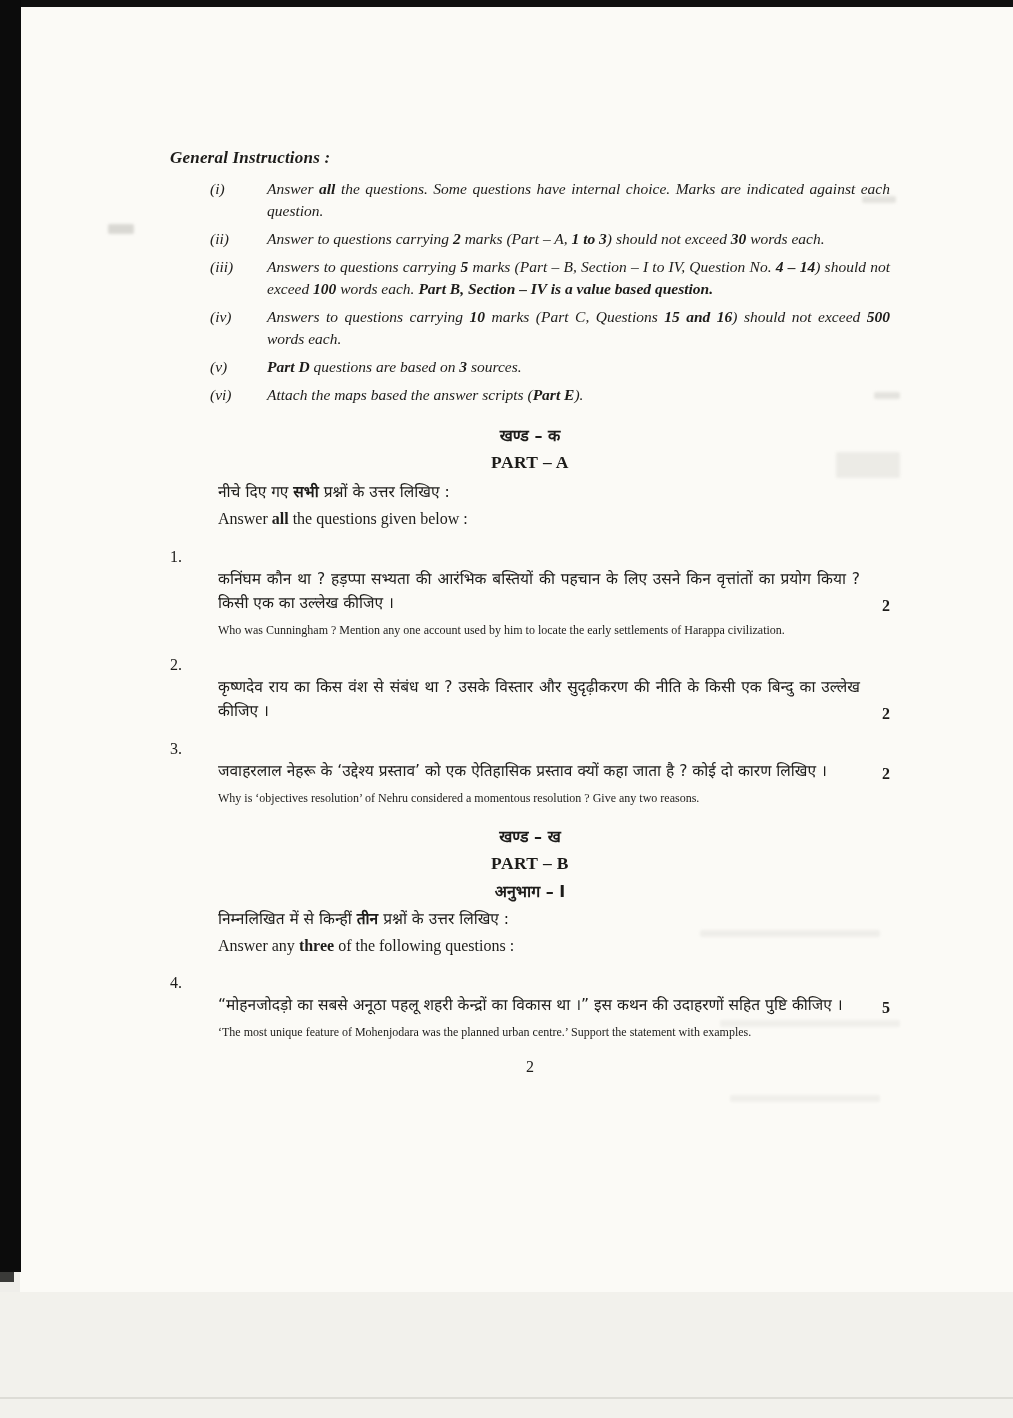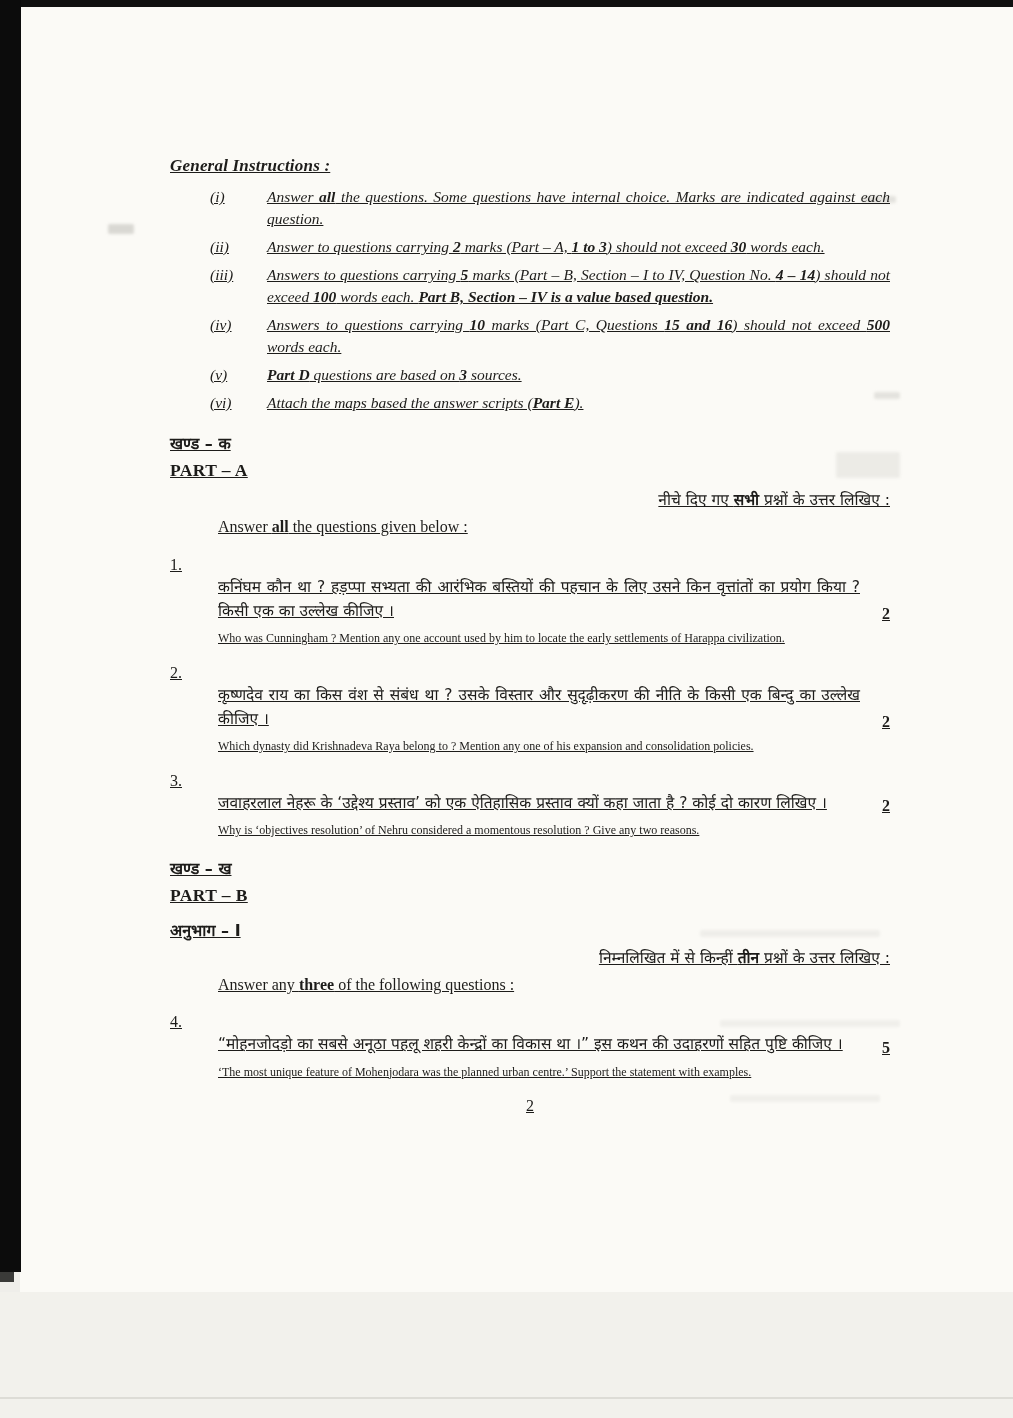--- a/index.html
+++ b/index.html
@@ -27,44 +27,44 @@
   .artifact { position:absolute; background:#b9b8b2; opacity:0.35; filter:blur(1.5px); border-radius:2px; }
   .a1 { left:108px; top:224px; width:26px; height:10px; opacity:0.5; }
   .a2 { left:862px; top:196px; width:34px; height:7px; }
   .a3 { left:874px; top:392px; width:26px; height:7px; }
   .a4 { left:836px; top:452px; width:64px; height:26px; opacity:0.22; }
   .a5 { left:700px; top:930px; width:180px; height:7px; opacity:0.18; }
   .a6 { left:720px; top:1020px; width:180px; height:7px; opacity:0.16; }
   .a7 { left:730px; top:1095px; width:150px; height:7px; opacity:0.16; }
 
   .content {
-    position:absolute; left:170px; top:156px; width:720px;text-decoration:underline;
+    position:absolute; left:170px; top:148px; width:720px;
   }
 
   .gi-title {
     font-weight:bold; font-style:italic; font-size:17px; margin-bottom:10px;
     letter-spacing:0.2px;
   }
   .gi-item {
     display:grid; grid-template-columns:57px 1fr;
     margin-left:40px; margin-bottom:6px;
     font-style:italic; font-size:15.5px; line-height:1.42;
   }
   .gi-num { padding-right:6px; }
   .gi-text { text-align:justify; }
   .seg-b { font-weight:bold; }
 
-  .center-heading { font-weight:bold; }
+  .center-heading { text-align:center; font-weight:bold; }
   .h-hindi { font-size:16px; margin-top:18px; margin-bottom:6px; font-family:"DejaVu Sans","Liberation Serif",serif,sans-serif; }
   .h-eng { font-size:17.5px; letter-spacing:0.4px; margin-bottom:8px; }
   .h-sub-hindi { font-size:16px; margin-top:2px; margin-bottom:6px; font-family:"DejaVu Sans","Liberation Serif",serif,sans-serif; }
   .h-sub-eng { font-size:17px; letter-spacing:0.4px; margin-bottom:14px; }
 
   .intro-line { margin-left:48px; font-size:16px; line-height:1.45; }
-  .intro-hi { font-family:"DejaVu Sans","Liberation Serif",serif,sans-serif; font-size:15.5px; margin-bottom:4px;text-align:right; }
+  .intro-hi { font-family:"DejaVu Sans","Liberation Serif",serif,sans-serif; font-size:15.5px; margin-bottom:4px; }
   .intro-en { margin-bottom:16px; }
 
   .question { display:flex; margin-bottom:16px; }
   .qnum { width:48px; font-size:16px; padding-top:1px; }
   .qmain { flex:1; }
   .qrow { display:flex; }
   .q-hi {
     flex:1; text-align:justify; font-size:15.5px; line-height:1.55;
     font-family:"DejaVu Sans","Liberation Serif",serif,sans-serif;
     margin-top:20px;
@@ -144,37 +144,36 @@
     </div>
   </div>
 
   <div class="question">
     <div class="qnum">2.</div>
     <div class="qmain">
       <div class="qrow">
         <p class="q-hi">कृष्णदेव राय का किस वंश से संबंध था ? उसके विस्तार और सुदृढ़ीकरण की नीति के किसी एक बिन्दु का उल्लेख कीजिए ।</p>
         <div class="qmarks">2</div>
       </div>
-      <p class="q-en">Which dynasty did Krishnadeva Raya belong to ? Mention any one of his expansion and consolidation policies.</p>
     </div>
   </div>
 
   <div class="question">
     <div class="qnum">3.</div>
     <div class="qmain">
       <div class="qrow">
         <p class="q-hi">जवाहरलाल नेहरू के ‘उद्देश्य प्रस्ताव’ को एक ऐतिहासिक प्रस्ताव क्यों कहा जाता है ? कोई दो कारण लिखिए ।</p>
         <div class="qmarks">2</div>
       </div>
       <p class="q-en">Why is ‘objectives resolution’ of Nehru considered a momentous resolution ? Give any two reasons.</p>
     </div>
   </div>
 
   <div class="center-heading h-hindi">खण्ड – ख</div>
-  <div class="center-heading h-eng" style="margin-bottom:13px;">PART – B</div>
+  <div class="center-heading h-eng" style="margin-bottom:6px;">PART – B</div>
   <div class="center-heading h-sub-hindi">अनुभाग – I</div>
 
   <div class="intro-line intro-hi"><span>निम्नलिखित में से किन्हीं </span><span class="seg-b">तीन</span><span> प्रश्नों के उत्तर लिखिए :</span></div>
   <div class="intro-line intro-en"><span>Answer any </span><span class="seg-b">three</span><span> of the following questions :</span></div>
 
   <div class="question">
     <div class="qnum">4.</div>
     <div class="qmain">
       <div class="qrow">
         <p class="q-hi">“मोहनजोदड़ो का सबसे अनूठा पहलू शहरी केन्द्रों का विकास था ।” इस कथन की उदाहरणों सहित पुष्टि कीजिए ।</p>

